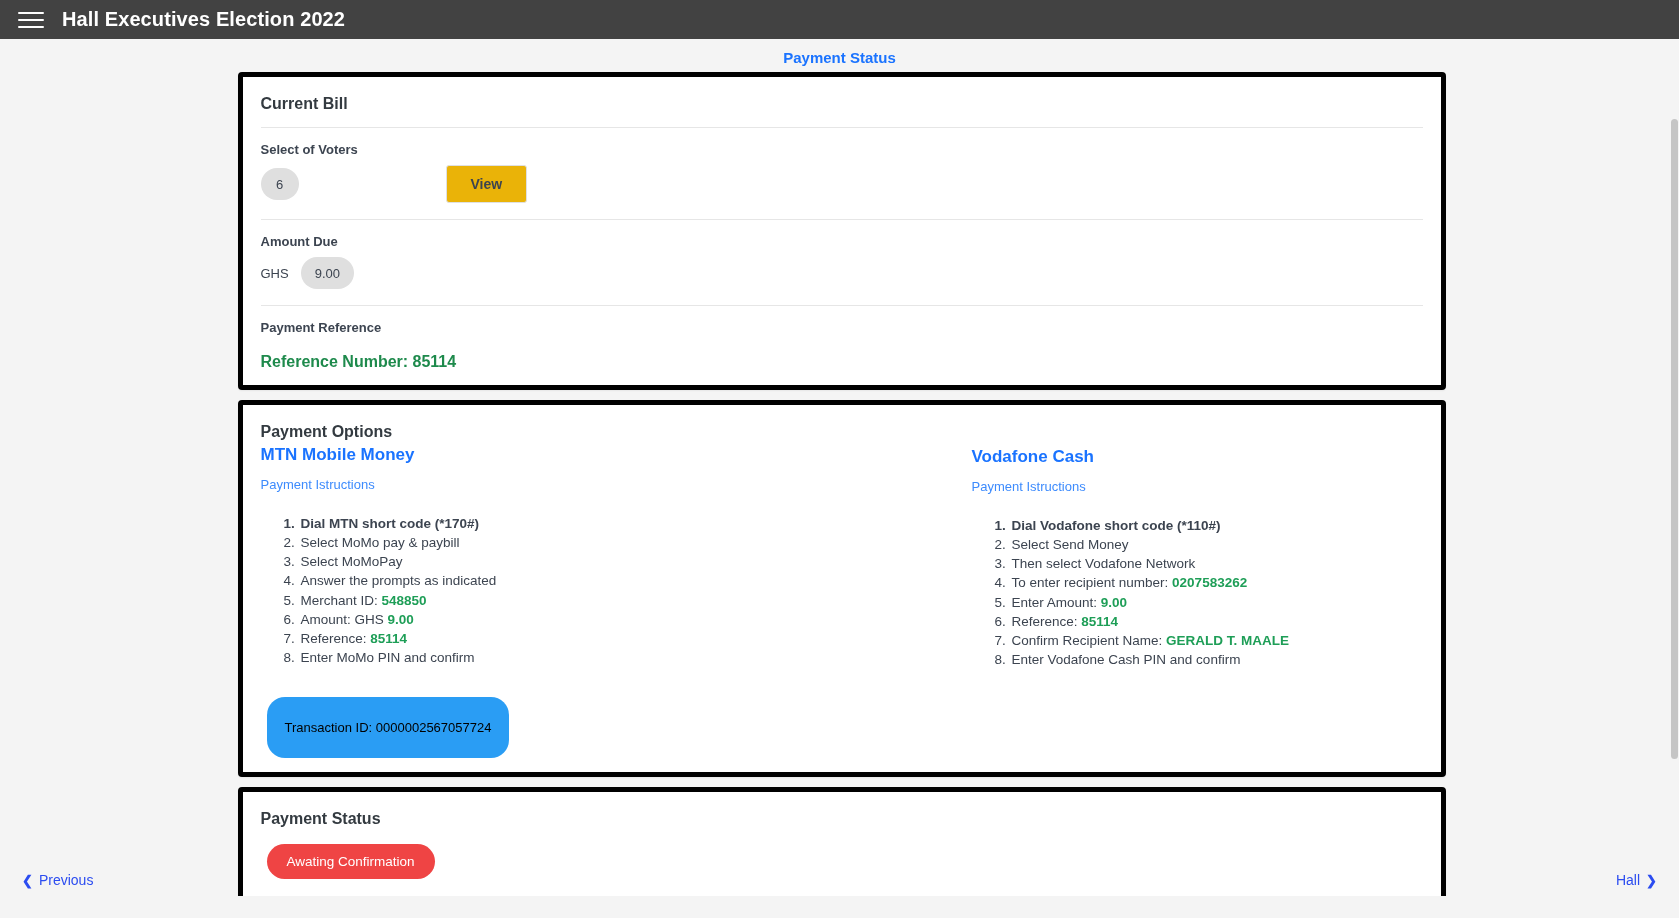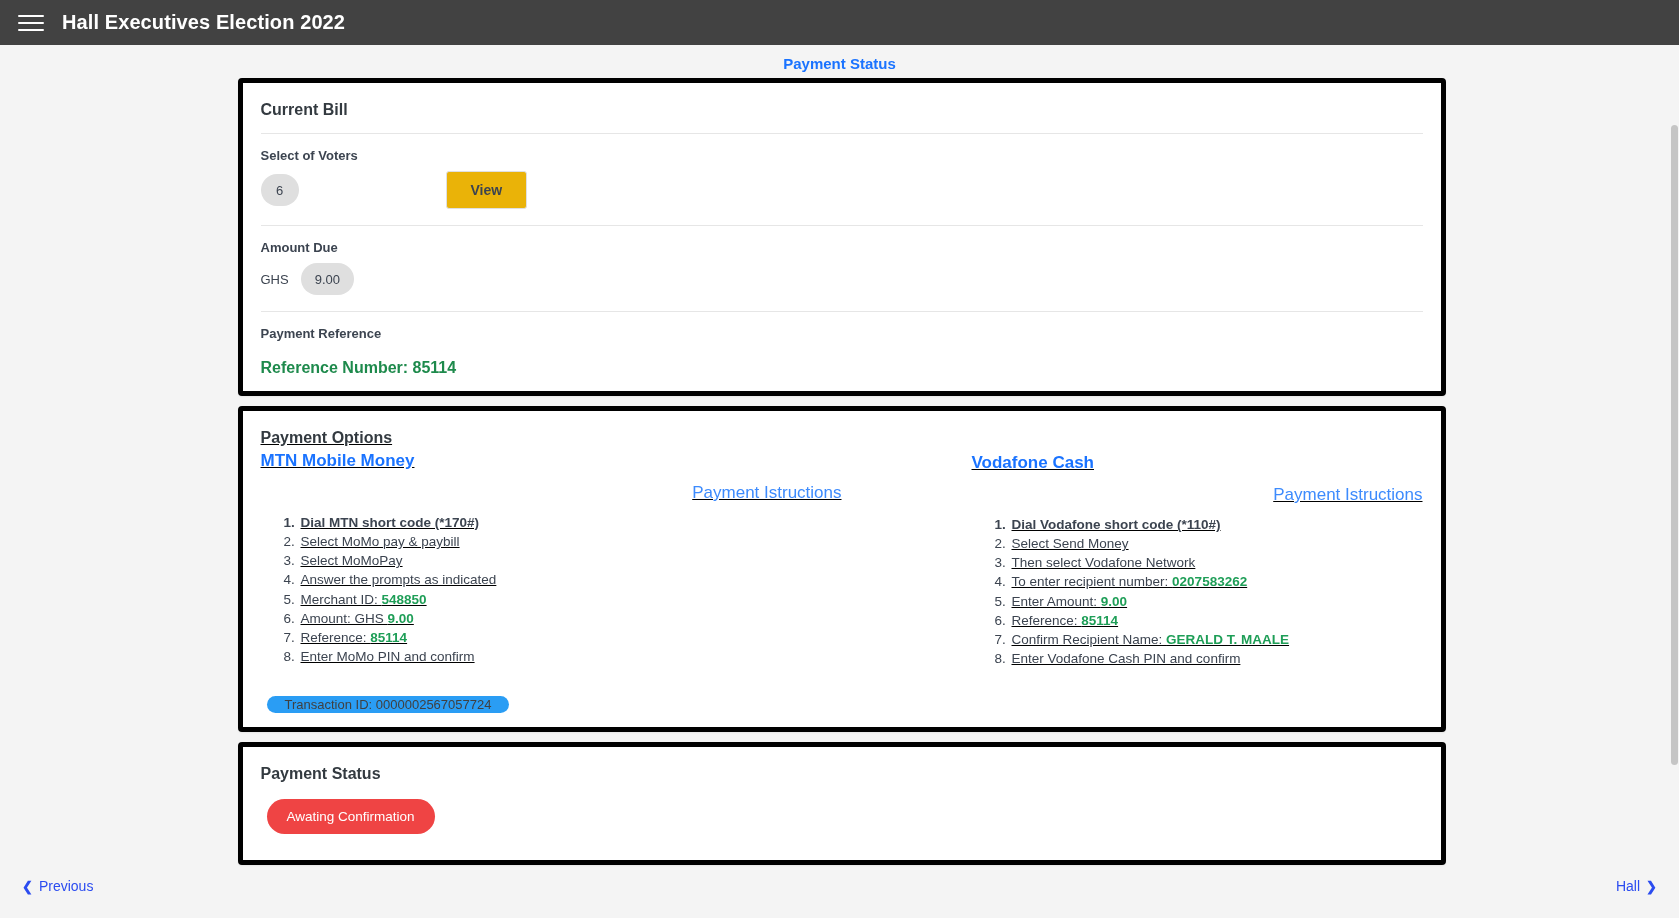--- a/index.html
+++ b/index.html
@@ -6,21 +6,21 @@
   html, body {
     margin: 0; padding: 0;
     width: 1679px; height: 918px;
     overflow: hidden;
     background: #f4f4f4;
     font-family: "Liberation Sans", sans-serif;
   }
 
   
   .appbar {
-    height: 45px;
+    height: 39px;
     background: #424242;
     display: flex;
     align-items: center;
     padding: 0 18px;
     position: relative;
     z-index: 5;
   }
   .hamburger {
     width: 26px; height: 22px;
     display: flex; flex-direction: column; justify-content: center;
@@ -131,59 +131,57 @@
   .ref-number {
     font-size: 16px;
     font-weight: bold;
     color: #1e8a4c;
     margin-top: 18px;
   }
 
   
   .two-col {
     display: flex;
-    text-decoration: underline;
   }
   .col { width: 50%; }
   .col-right { padding-left: 130px; }
 
   .provider-title {
     font-size: 17px;
     font-weight: bold;
     color: #1a73ff;
     margin: 2px 0 12px 0;
   }
   .instructions-link {
-    font-size: 17px;
+    font-size: 13px;
     color: #3d8bfd;
-    margin-bottom: 10px;
-    cursor: pointer;
-    text-align: right;
+    margin-bottom: 22px;
+    cursor: pointer;
   }
   ol.steps {
     margin: 8px;
     padding-left: 30px;
     list-style: decimal;
   }
   ol.steps li {
     font-size: 13.5px;
     color: #3c4450;
     line-height: 1.42;
     padding-left: 2px;
   }
   ol.steps li.bold-step { font-weight: bold; }
   .val-green { color: #1e9e57; font-weight: bold; }
 
   .badge-txn {
     display: inline-block;
     background: #2a9df4;
-    color: #404040;
+    color: #000000;
     font-size: 13px;
     border-radius: 18px;
-    padding: 1px 18px;
+    padding: 23px 18px;
     margin-top: 22px;
     margin-left: 6px;
     cursor: pointer;
   }
 
   .badge-status {
     display: inline-block;
     background: #ef4444;
     color: #ffffff;
     font-size: 13.5px;

